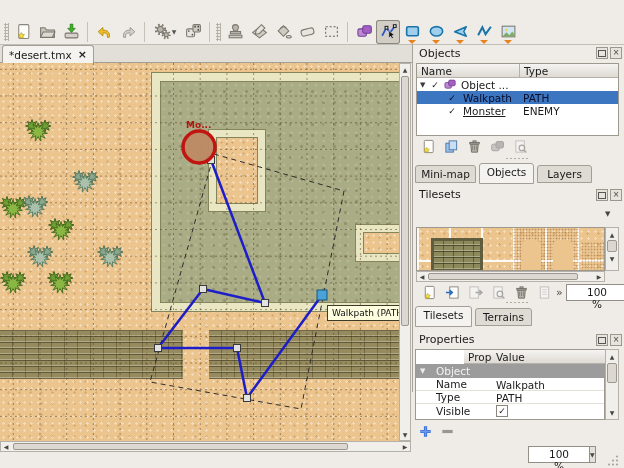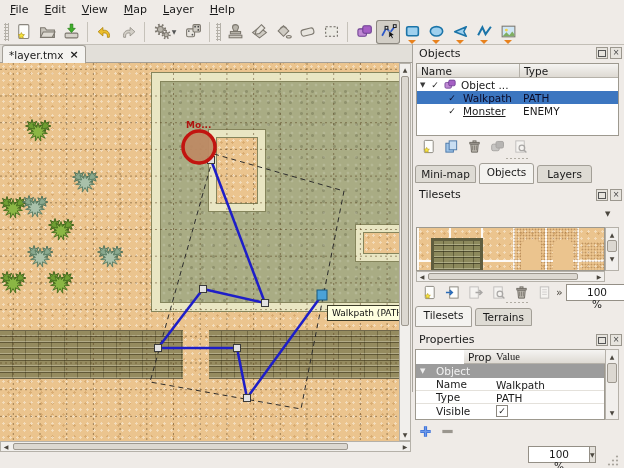--- a/index.html
+++ b/index.html
@@ -219,28 +219,20 @@
         <path d="M8 2.5v11M2.5 8h11" stroke="#6f9ae8" stroke-width="1.4"></path>
       </symbol>
 <symbol id="i-minus" viewBox="0 0 16 16">
         <path d="M2.5 8h11" stroke="#9a968e" stroke-width="3.4"></path>
       </symbol>
 </defs>
 </svg>
 
 <div id="root" style="--sand: #ebc48e; --stone: #a9ac84; --wall: #e9e6c3; --brick: #958b5f; --selblue: #3c76c0; --pathblue: #1e1ec8; --tooltipbg: #ffffdf;">
 
-  <div id="menubar">
-    <span class="menu-item">File</span>
-    <span class="menu-item">Edit</span>
-    <span class="menu-item">View</span>
-    <span class="menu-item">Map</span>
-    <span class="menu-item">Layer</span>
-    <span class="menu-item">Help</span>
-  </div>
 
   <div id="toolbar">
     <span class="handle"></span>
     <span class="tbtn">
         <svg>
           <use href="#i-new"></use>
         </svg>
       </span>
     <span class="tbtn">
         <svg>
@@ -340,21 +332,21 @@
     <span class="tbtn">
         <svg>
           <use href="#i-instile"></use>
         </svg>
         <span class="chev"></span>
       </span>
   </div>
 
   <div id="tabbar">
     <div id="doc-tab">
-      <span>*layer.tmx</span>
+      <span>*desert.tmx</span>
       <span class="close">×</span>
     </div>
   </div>
 
   <div id="map">
     <div id="map-tiles">
         <div class="tile t-building" style="left: 152px; top: 10px; width: 260px; height: 238px;"></div>
         <div class="tile t-courtyard" style="left: 209px; top: 67px; width: 56px; height: 81px;"></div>
         <div class="tile t-opening" style="left: 356px; top: 162px; width: 50px; height: 36px;"></div>
         <div class="tile t-brick" style="left: 0px; top: 267px; width: 183px; height: 49px;"></div>
@@ -599,21 +591,21 @@
     <span class="dots" style="left:92px;top:257px;"></span>
 
     <span class="dock-title" style="left:6px;top:289px;">Properties</span>
     <span class="mini-btn" style="left:183px;top:290px;">
         <span class="flt"></span>
       </span>
     <span class="mini-btn" style="left:197px;top:290px;">×</span>
 
     <div class="table" style="left:2px;top:305px;width:190px;height:71px;">
       <div class="th" style="left:0;width:76px;margin-left:48px;">Property</div>
-      <div class="th" style="left:76px;width:114px;border-right:none;font-family:Liberation Serif, serif;">Value</div>
+      <div class="th" style="left:76px;width:114px;border-right:none;">Value</div>
       <div class="trow prop-group" style="top:14px;height:14px;">
         <span class="exp" style="padding-left:4px;color:#eee;">▼</span>
         <span style="margin-left:6px;">Object</span>
       </div>
       <div class="trow" style="top:28px;border-bottom:1px solid #e4e1db;box-sizing:border-box;">
         <span style="margin-left:20px;">Name</span>
         <span class="type-cell" style="left:80px;">Walkpath</span>
       </div>
       <div class="trow" style="top:41px;border-bottom:1px solid #e4e1db;box-sizing:border-box;">
         <span style="margin-left:20px;">Type</span>

